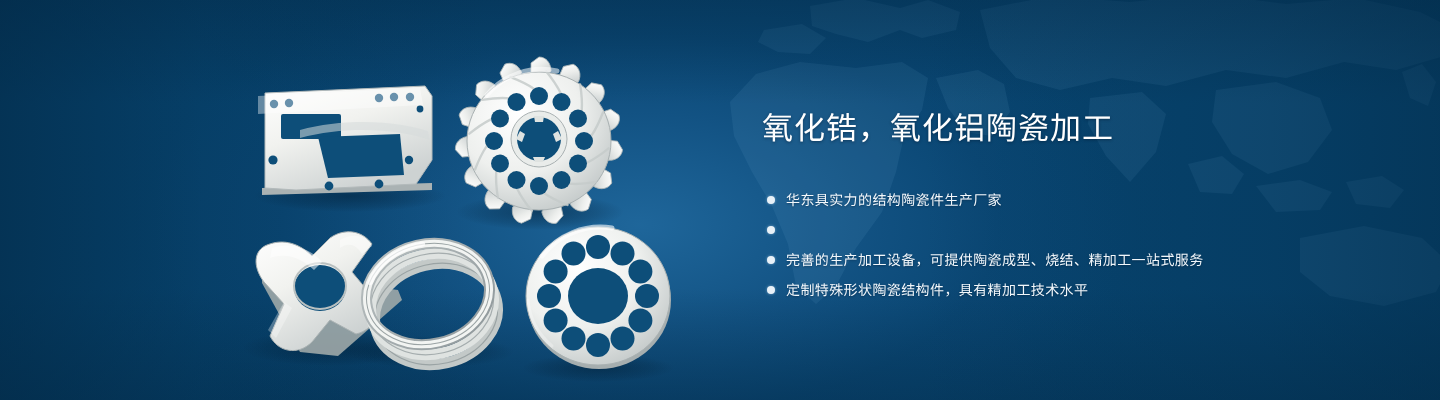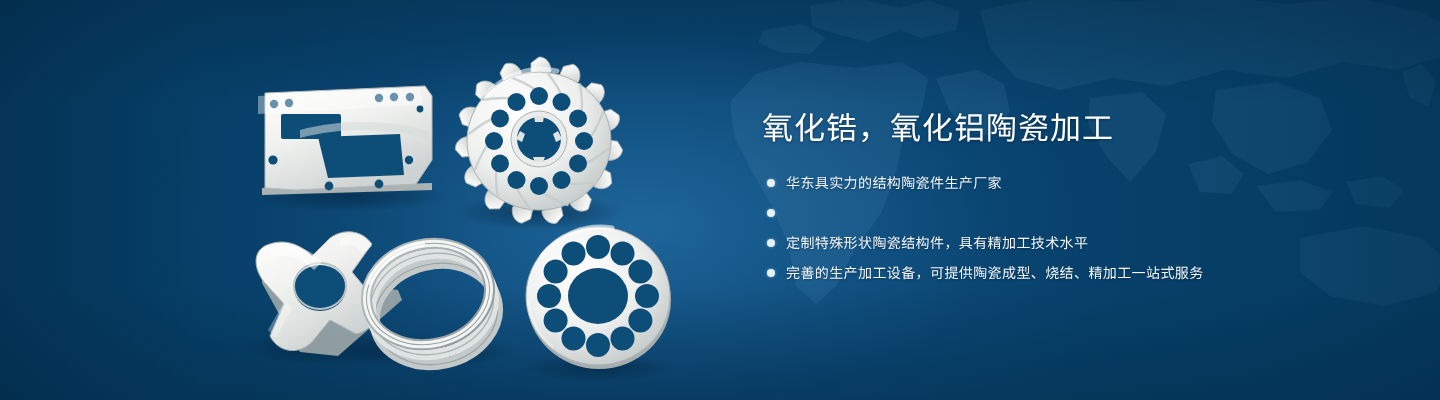--- a/index.html
+++ b/index.html
@@ -86,21 +86,21 @@
     color: #ffffff;
     font-size: 31px;
     font-weight: normal;
     letter-spacing: 1px;
     line-height: 42px;
     text-shadow: 0 1px 3px rgba(0,20,40,0.45);
     white-space: nowrap;
   }
   .bullets {
     list-style: none;
-    margin: 22px 0 0 0;
+    margin: 39px 0 0 0;
     padding: 0;
   }
   .bullet {
     display: flex;
     align-items: center;
     margin: 0 0 8px 0;
     height: 22px;
   }
   .bullet-dot {
     flex: 0 0 auto;
@@ -372,22 +372,22 @@
     <ul class="bullets">
       <li class="bullet">
         <span class="bullet-dot"></span>
         <span class="bullet-text">华东具实力的结构陶瓷件生产厂家</span>
       </li>
       <li class="bullet">
         <span class="bullet-dot"></span>
       </li>
       <li class="bullet">
         <span class="bullet-dot"></span>
-        <span class="bullet-text">定制特殊形状陶瓷结构件，具有精加工技术水平</span>
+        <span class="bullet-text">完善的生产加工设备，可提供陶瓷成型、烧结、精加工一站式服务</span>
       </li>
       <li class="bullet">
         <span class="bullet-dot"></span>
-        <span class="bullet-text">完善的生产加工设备，可提供陶瓷成型、烧结、精加工一站式服务</span>
+        <span class="bullet-text">定制特殊形状陶瓷结构件，具有精加工技术水平</span>
       </li>
     </ul>
   </div>
 
 </div>
 
 </body></html>

